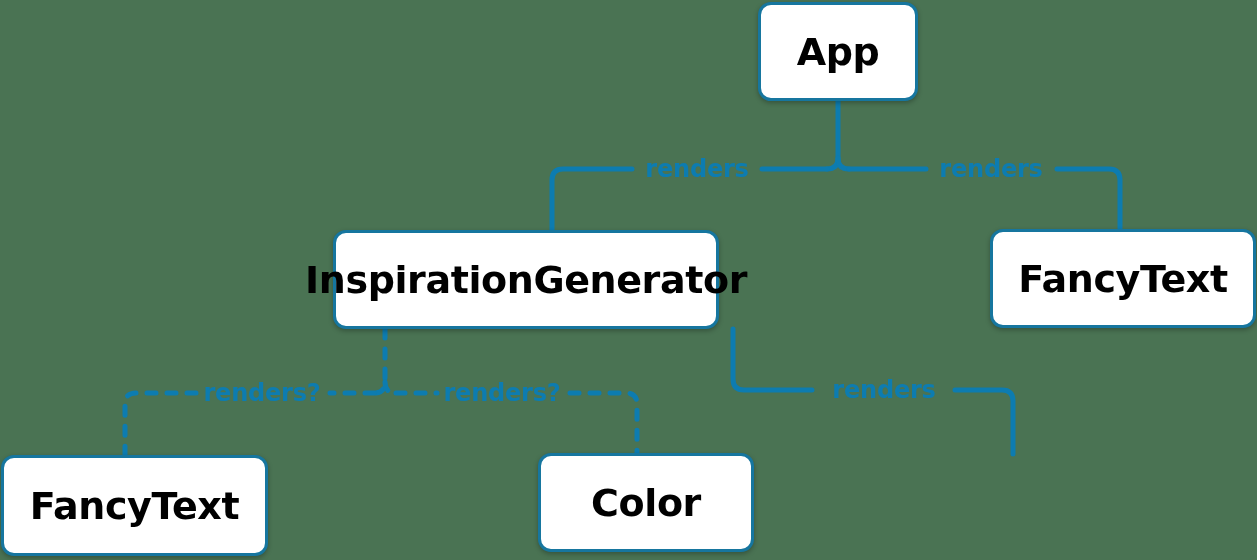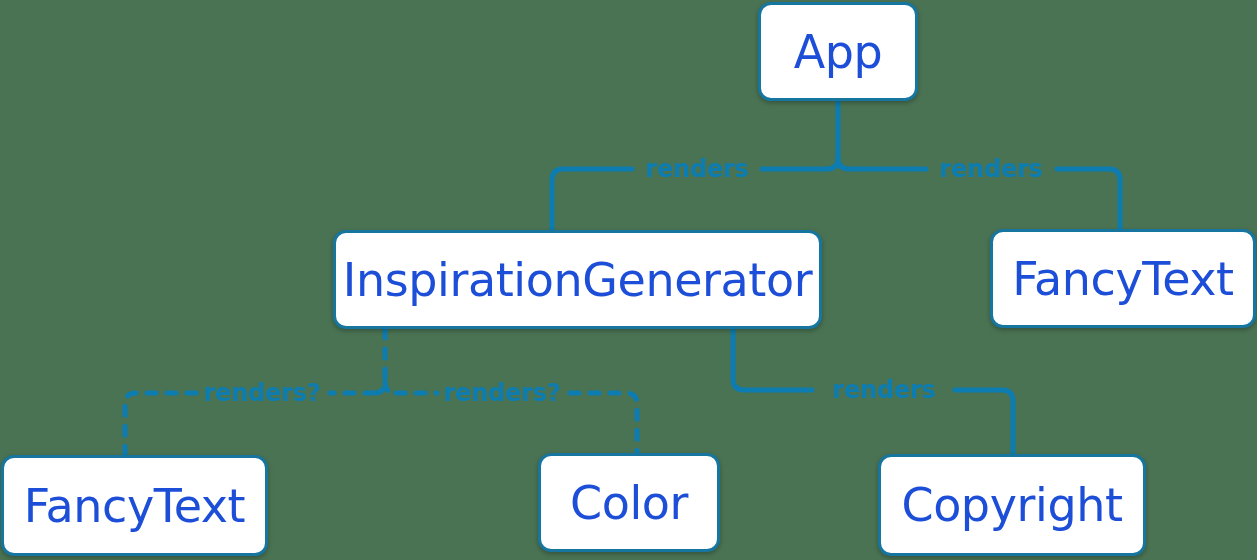--- a/index.html
+++ b/index.html
@@ -30,24 +30,24 @@
     background: #ffffff;
     border: 3px solid #16769f;
     border-radius: 13px;
     display: flex;
     align-items: center;
     justify-content: center;
     box-shadow: 0 2px 5px rgba(0,0,0,0.28);
     z-index: 5;
   }
   .node-label {
-    color: #1d4ed8;
+    color: #000000;
     font-family: "DejaVu Sans", sans-serif;
-    font-size: 46px;
-    font-weight: 400;
+    font-size: 38px;
+    font-weight: 700;
     letter-spacing: -0.4px;
     line-height: 1;
     white-space: nowrap;
   }
   .edge-label {
     position: absolute;
     color: #0d7cb0;
     font-family: "DejaVu Sans", sans-serif;
     font-size: 24px;
     font-weight: 600;
@@ -79,39 +79,36 @@
 
     <path d="M 396,393 L 437,393 M 570,393 L 626,393 Q 637,393 637,404 L 637,453" fill="none" stroke="#0d7cb0" stroke-width="5" stroke-linecap="round" stroke-dasharray="9 11"></path>
 
     <path d="M 733,329 L 733,379 Q 733,390 744,390 L 812,390 M 955,390 L 1002,390 Q 1013,390 1013,401 L 1013,454" fill="none" stroke="#0d7cb0" stroke-width="5" stroke-linecap="round"></path>
   </svg>
 
   <div class="node" style="left:758px; top:2px; width:160px; height:99px;">
     <span class="node-label">App</span>
   </div>
 
-  <div class="node" style="left:333px; top:230px; width:489px; height:99px;">
+  <div class="node" style="left:333px; top:230px; width:386px; height:99px;">
     <span class="node-label">InspirationGenerator</span>
   </div>
 
   <div class="node" style="left:990px; top:229px; width:266px; height:99px;">
     <span class="node-label">FancyText</span>
   </div>
 
   <div class="node" style="left:1px; top:455px; width:267px; height:101px;">
     <span class="node-label">FancyText</span>
   </div>
 
-  <div class="node" style="left:538px; top:453px; width:182px; height:99px;">
+  <div class="node" style="left:538px; top:453px; width:216px; height:99px;">
     <span class="node-label">Color</span>
   </div>
 
-  <div class="node" style="left:878px; top:454px; width:268px; height:102px;">
-    <span class="node-label">Copyright</span>
-  </div>
 
   <div class="edge-label" style="left:697px; top:169px;">renders</div>
 
   <div class="edge-label" style="left:991px; top:169px;">renders</div>
 
   <div class="edge-label" style="left:262px; top:393px;">renders?</div>
 
   <div class="edge-label" style="left:502px; top:393px;">renders?</div>
 
   <div class="edge-label" style="left:884px; top:390px;">renders</div>

